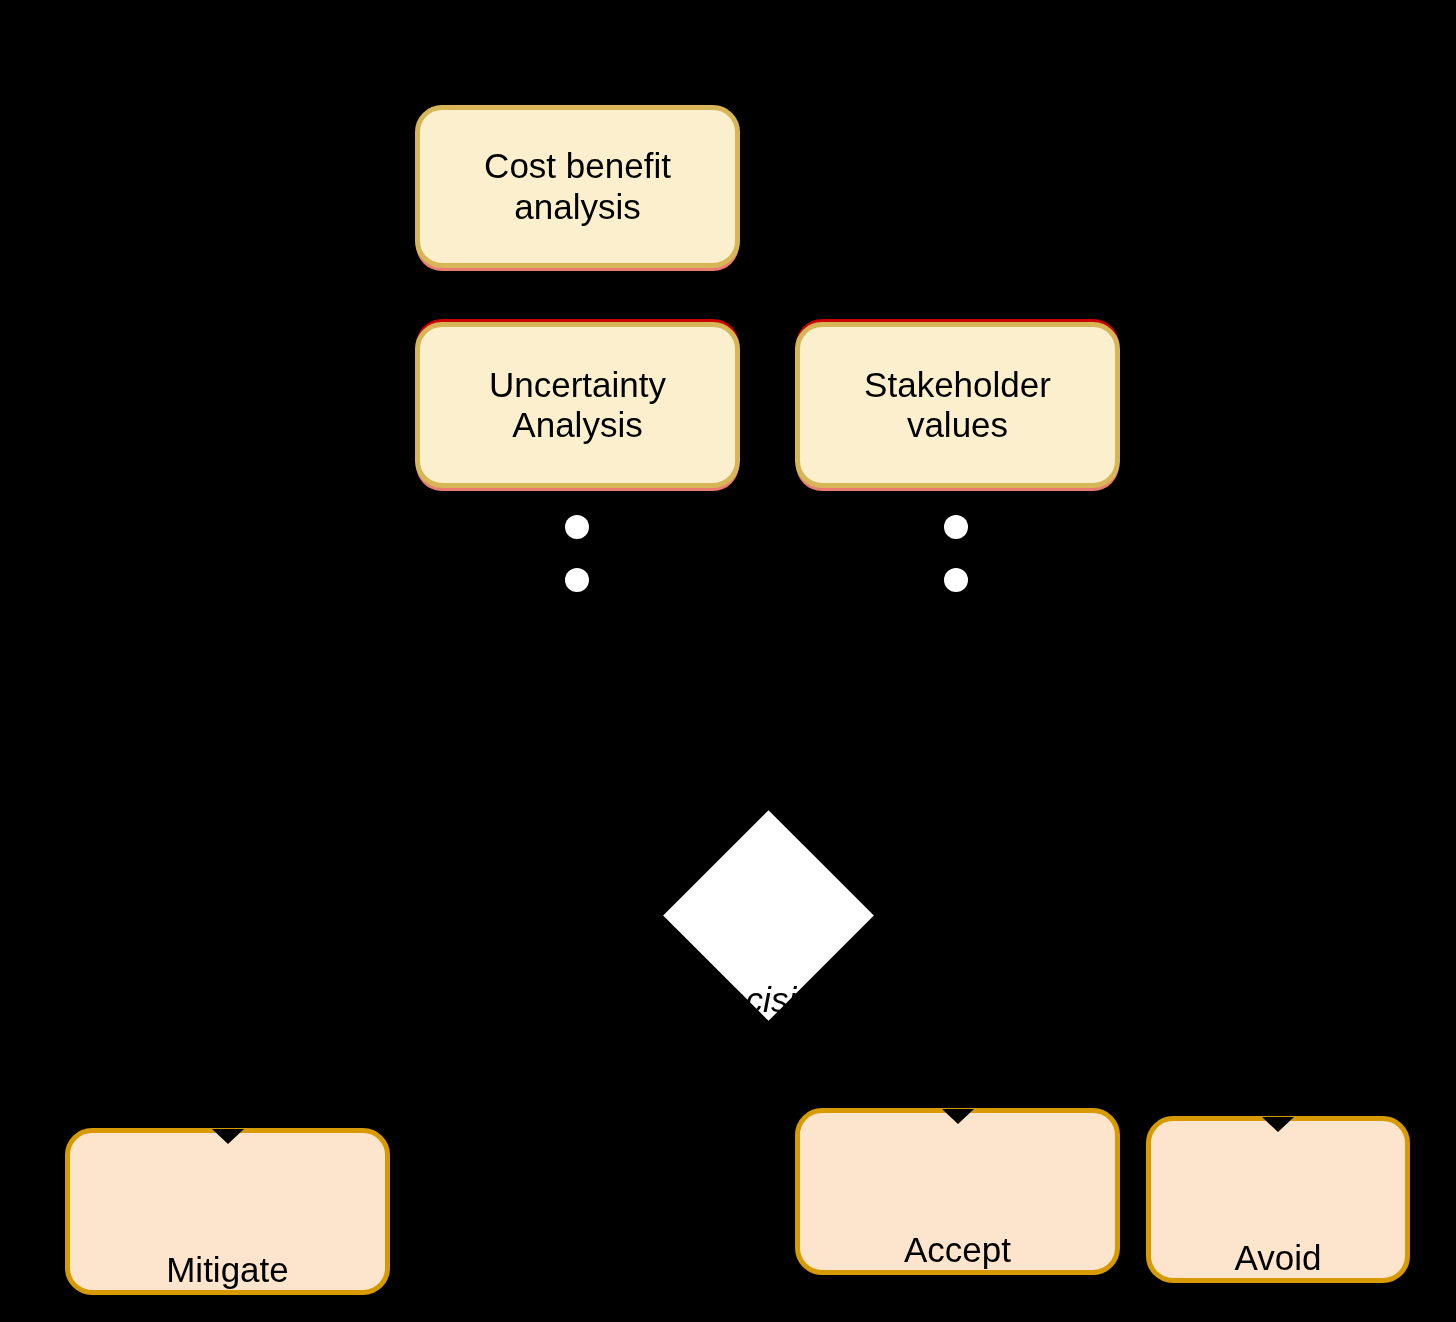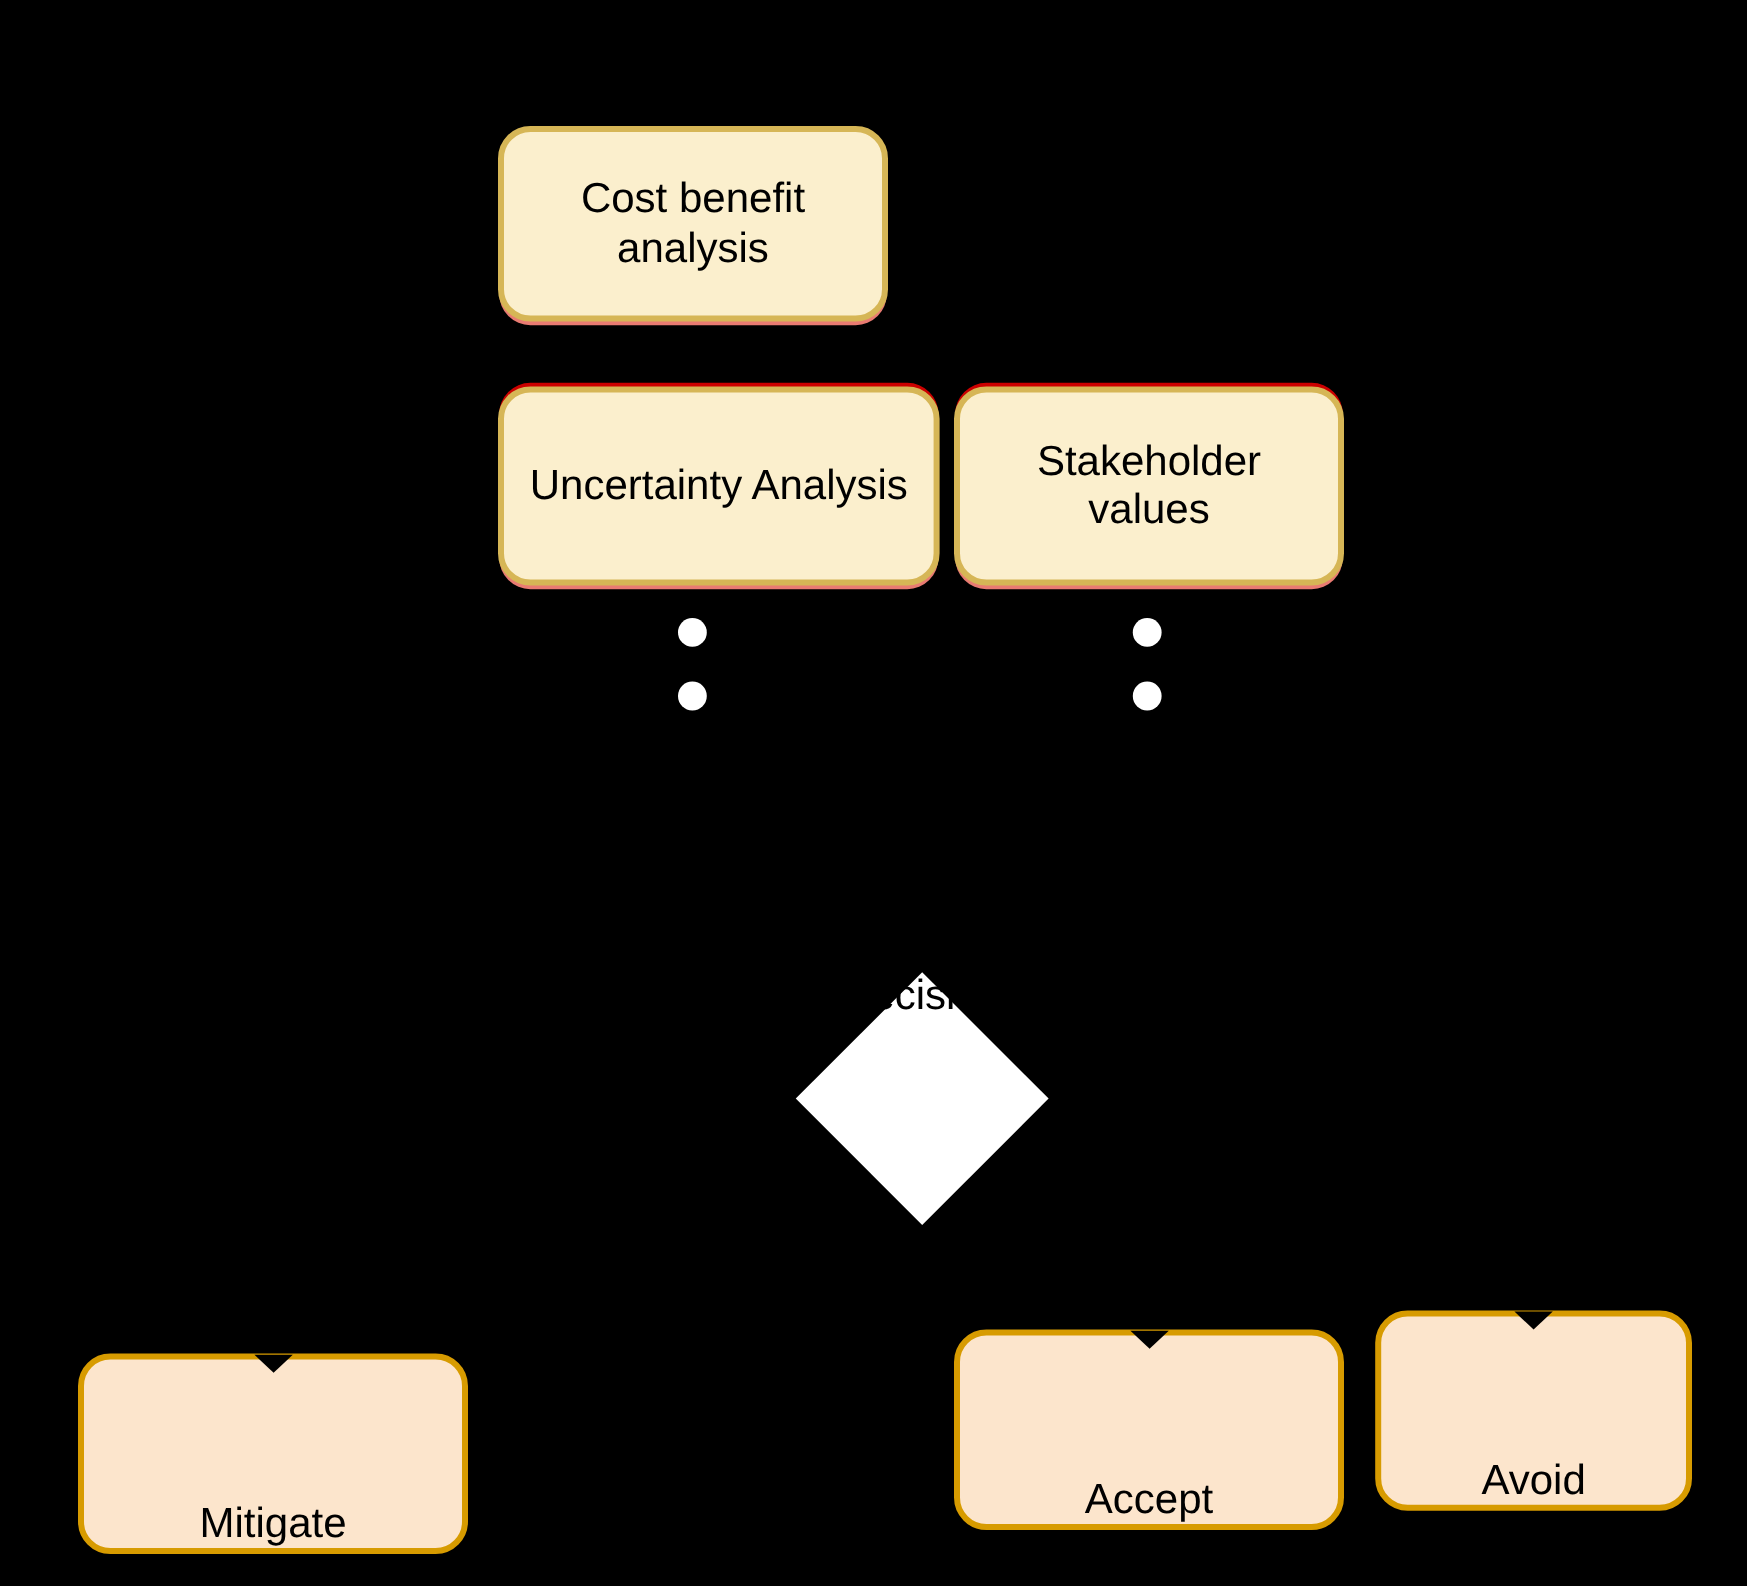--- a/index.html
+++ b/index.html
@@ -66,22 +66,23 @@
   .dot {
     position:absolute;
     width:24px;
     height:24px;
     border-radius:50%;
     background:var(--ellipsis-dot);
   }
   .diamond-wrap {
     position:absolute;
     display:flex;
-    align-items:flex-start;
+    align-items:flex-end;
     justify-content:center;
+    font-style:italic;
   }
   .diamond-shape {
     position:absolute;
     left:50%; top:50%;
     width:149px; height:149px;
     margin:-74.5px 0 0 -74.5px;
     background:var(--decision-fill);
     transform:rotate(45deg);
   }
   .diamond-label {
@@ -93,21 +94,21 @@
 </style>
 </head>
 <body>
 
 <div class="canvas">
 
   <div class="node input stack-bottom" style="left:375px;top:105px;width:325px;height:163px">
     <span class="node-label">Cost benefit analysis</span>
   </div>
 
-  <div class="node input stack-both" style="left:375px;top:322px;width:368px;height:166px">
+  <div class="node input stack-both" style="left:375px;top:322px;width:325px;height:166px">
     <span class="node-label">Uncertainty Analysis</span>
   </div>
   <div class="node input stack-both" style="left:755px;top:322px;width:325px;height:166px">
     <span class="node-label">Stakeholder values</span>
   </div>
 
   <span class="dot" style="left:525px;top:515px"></span>
   <span class="dot" style="left:525px;top:568px"></span>
   <span class="dot" style="left:904px;top:515px"></span>
   <span class="dot" style="left:904px;top:568px"></span>
@@ -118,18 +119,18 @@
   </div>
 
   <div class="node outcome" style="left:25px;top:1128px;width:325px;height:167px">
     <span class="notch"></span>
     <span class="node-label">Mitigate</span>
   </div>
   <div class="node outcome" style="left:755px;top:1108px;width:325px;height:167px">
     <span class="notch"></span>
     <span class="node-label">Accept</span>
   </div>
-  <div class="node outcome" style="left:1106px;top:1092px;width:264px;height:167px">
+  <div class="node outcome" style="left:1106px;top:1116px;width:264px;height:167px">
     <span class="notch"></span>
     <span class="node-label">Avoid</span>
   </div>
 
 </div>
 
 </body></html>

